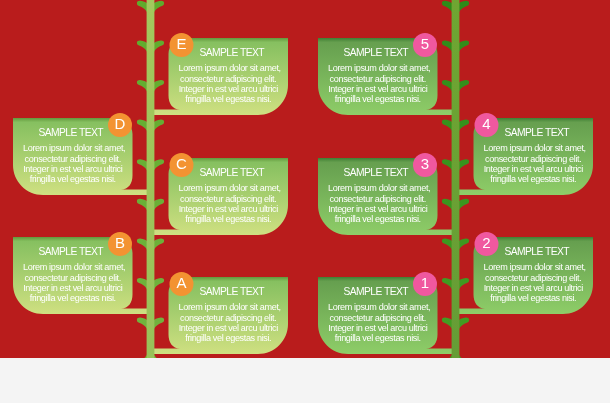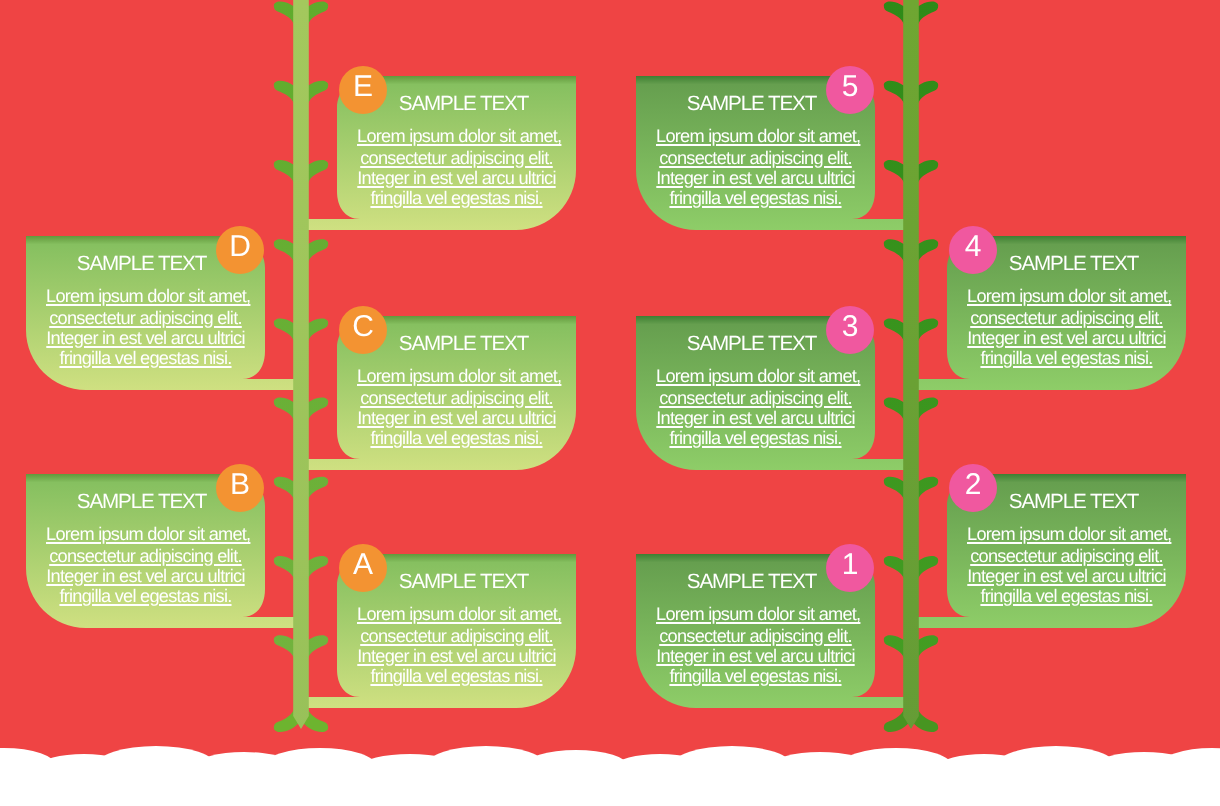--- a/index.html
+++ b/index.html
@@ -1,24 +1,24 @@
 <!DOCTYPE html>
 <html><head>
 <meta charset="utf-8">
 <title>Plant Infographic</title>
 <style>
   html,body{margin:0;padding:0;}
   body{width:610px;height:403px;overflow:hidden;background:#f4f4f4;
        font-family:"Liberation Sans",sans-serif;}
-  #stage{position:relative;width:610px;height:403px;overflow:hidden;background:#ef4444;}
+  #stage{position:relative;width:610px;height:358px;overflow:hidden;background:#b91c1c;}
   svg.layer{position:absolute;left:0;top:0;width:610px;height:403px;}
   .txtlayer{position:absolute;left:0;top:0;width:610px;height:403px;}
   .boxtext{position:absolute;color:#fff;text-align:center;}
   .bt-title{font-size:10.3px;letter-spacing:-0.55px;white-space:nowrap;}
-  .bt-body{font-size:9.1px;letter-spacing:-0.37px;line-height:10.2px;white-space:pre;text-decoration:underline;}
+  .bt-body{font-size:9.1px;letter-spacing:-0.37px;line-height:10.2px;white-space:pre;}
   .badge-label{position:absolute;color:#fff;text-align:center;font-size:15px;}
 </style>
 </head>
 <body>
 
 <div id="stage">
   <svg class="layer" id="art" viewBox="0 0 610 403">
     <defs id="defs">
         <linearGradient id="gLeftBox" x1="0" y1="0" x2="0" y2="1">
           <stop offset="0" stop-color="#62993c"></stop>

